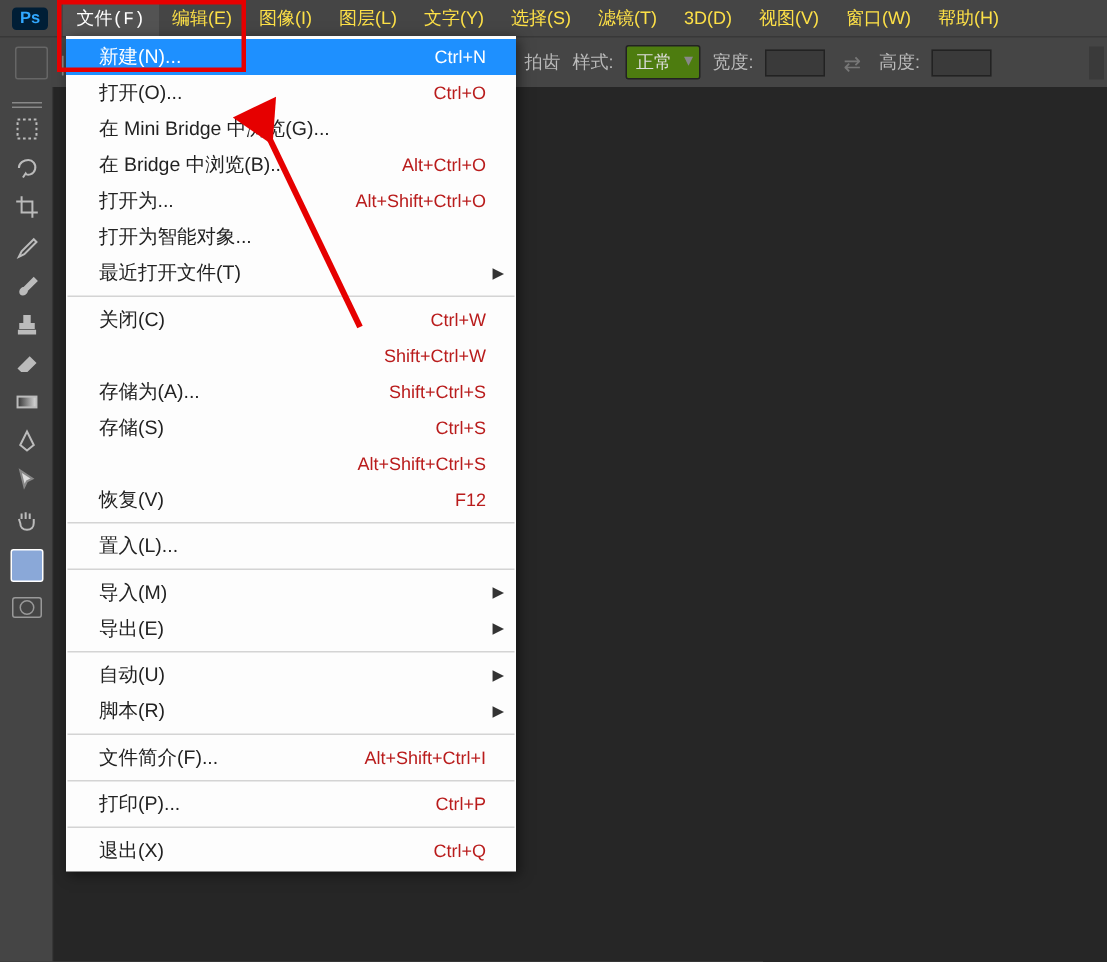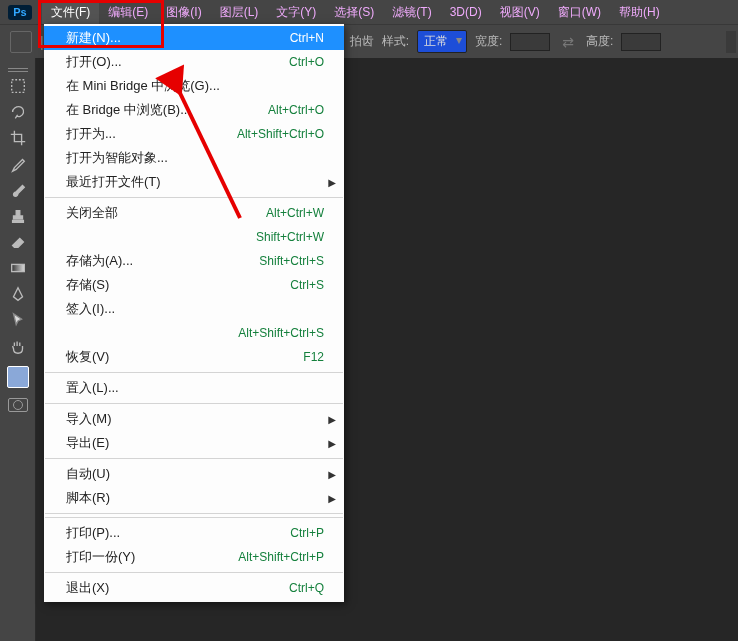--- a/index.html
+++ b/index.html
@@ -1,42 +1,42 @@
 <!DOCTYPE html>
 <html><head>
 <meta charset="utf-8">
 <style>
 * { margin: 0; padding: 0; box-sizing: border-box; font-family: "Microsoft YaHei", sans-serif; }
 body { background: #535353; width: 738px; height: 641px; overflow: hidden; position: relative; }
 .menubar { background: #454545; height: 24px; display: flex; align-items: center; padding-left: 8px; gap: 0; }
 .ps-logo { width: 24px; height: 15px; background: #001e36; color: #31a8ff; font-size: 11px; font-weight: bold; display: flex; align-items: center; justify-content: center; border-radius: 3px; margin-right: 10px; }
-.menu-item { color: #f0abfc; font-size: 12px; padding: 3px 9px; cursor: default; }
-.menu-item.active { background: #535353; color: #fff; }
+.menu-item { color: #fde047; font-size: 12px; padding: 3px 9px; cursor: default; }
+.menu-item.active { background: #535353; color: #fff; font-family: Liberation Mono, monospace; }
 .options-bar { background: #454545; height: 34px; border-top: 1px solid #383838; display: flex; align-items: center; padding-left: 10px; gap: 8px; }
 .opt-icon { width: 22px; height: 22px; border: 1px solid #666; border-radius: 2px; }
 .opt-sep { color: #888; font-size: 14px; }
 .opt-label { color: #bbb; font-size: 12px; margin-left: 0; }
-.opt-select { background: #1d4ed8; border: 1px solid #222; color: #ddd; font-size: 12px; padding: 2px 18px 2px 6px; border-radius: 2px; position: relative; }
+.opt-select { background: #4d7c0f; border: 1px solid #222; color: #ddd; font-size: 12px; padding: 2px 18px 2px 6px; border-radius: 2px; position: relative; }
 .opt-select::after { content: "▾"; position: absolute; right: 4px; color: #888; }
 .opt-input { background: #3a3a3a; border: 1px solid #222; width: 40px; height: 18px; }
 .opt-swap { color: #777; font-size: 14px; margin: 0 4px; }
 .opt-end { margin-left: auto; width: 10px; height: 22px; background: #3a3a3a; margin-right: 2px; }
 .main { display: flex; height: calc(100% - 58px); }
 .toolbar { width: 36px; background: #454545; border-right: 1px solid #2a2a2a; padding-top: 6px; display: flex; flex-direction: column; align-items: center; gap: 2px; }
 .tool { width: 24px; height: 24px; display: flex; align-items: center; justify-content: center; color: #bbb; font-size: 16px; cursor: default; border-radius: 2px; }
 .tool svg { width: 18px; height: 18px; stroke: #bbb; fill: none; stroke-width: 1.5; }
 .tool.fg { width: 22px; height: 22px; background: #8aa8d8; border: 1px solid #fff; margin-top: 6px; }
 .tool-menu { width: 20px; height: 4px; border-top: 1px solid #888; border-bottom: 1px solid #888; margin-top: 4px; }
 .tool.mask-icon { width: 20px; height: 14px; border: 1px solid #999; border-radius: 2px; display:flex; align-items:center; justify-content:center; margin-top: 8px;}
 .tool.mask-icon::after { content:""; width:8px; height:8px; border:1px solid #999; border-radius:50%;}
 .canvas { flex: 1; background: #262626; }
 .dropdown { position: absolute; left: 44px; top: 24px; width: 300px; background: #fdfdfd; box-shadow: 2px 2px 8px rgba(0,0,0,0.5); z-index: 100; padding: 2px 0; }
 .dd-item { display: flex; align-items: center; height: 24px; padding: 0 20px 0 22px; font-size: 13px; color: #222; cursor: default; position: relative; }
 .dd-item.highlighted { background: #1e90ff; color: #fff; }
-.dd-item .shortcut { margin-left: auto; font-size: 12px; color: #15803d; }
+.dd-item .shortcut { margin-left: auto; font-size: 12px; color: #b91c1c; }
 .dd-item.highlighted .shortcut { color: #fff; }
 .dd-item .submenu-arrow { position: absolute; right: 8px; font-size: 10px; color: #333; }
 .dd-sep { height: 1px; background: #d4d4d4; margin: 3px 1px; }
 .red-box { position: absolute; left: 38px; top: 0; width: 126px; height: 48px; border: 3px solid #e60000; pointer-events: none; z-index: 200; }
 .red-arrow { position: absolute; left: 130px; top: 38px; z-index: 199; pointer-events: none; }
 </style>
 </head>
 <body>
 
 <div class="menubar">
@@ -161,38 +161,35 @@
     </div>
     <div class="dd-item">
       <span>打开为智能对象...</span>
     </div>
     <div class="dd-item">
       <span>最近打开文件(T)</span>
       <span class="submenu-arrow">▶</span>
     </div>
     <div class="dd-sep"></div>
     <div class="dd-item">
-      <span>关闭全部</span>
-      <span class="shortcut">Alt+Ctrl+W</span>
+      <span>关闭(C)</span>
+      <span class="shortcut">Ctrl+W</span>
     </div>
     <div class="dd-item">
       <span class="shortcut">Shift+Ctrl+W</span>
     </div>
     <div class="dd-item">
       <span>存储为(A)...</span>
       <span class="shortcut">Shift+Ctrl+S</span>
     </div>
     <div class="dd-item">
       <span>存储(S)</span>
       <span class="shortcut">Ctrl+S</span>
     </div>
     <div class="dd-item">
-      <span>签入(I)...</span>
-    </div>
-    <div class="dd-item">
       <span class="shortcut">Alt+Shift+Ctrl+S</span>
     </div>
     <div class="dd-item">
       <span>恢复(V)</span>
       <span class="shortcut">F12</span>
     </div>
     <div class="dd-sep"></div>
     <div class="dd-item">
       <span>置入(L)...</span>
     </div>
@@ -208,28 +205,28 @@
     <div class="dd-sep"></div>
     <div class="dd-item">
       <span>自动(U)</span>
       <span class="submenu-arrow">▶</span>
     </div>
     <div class="dd-item">
       <span>脚本(R)</span>
       <span class="submenu-arrow">▶</span>
     </div>
     <div class="dd-sep"></div>
+    <div class="dd-item">
+      <span>文件简介(F)...</span>
+      <span class="shortcut">Alt+Shift+Ctrl+I</span>
+    </div>
     <div class="dd-sep"></div>
     <div class="dd-item">
       <span>打印(P)...</span>
       <span class="shortcut">Ctrl+P</span>
-    </div>
-    <div class="dd-item">
-      <span>打印一份(Y)</span>
-      <span class="shortcut">Alt+Shift+Ctrl+P</span>
     </div>
     <div class="dd-sep"></div>
     <div class="dd-item">
       <span>退出(X)</span>
       <span class="shortcut">Ctrl+Q</span>
     </div>
   </div>
 
 <div class="red-box"></div>
 <svg class="red-arrow" width="120" height="200">

